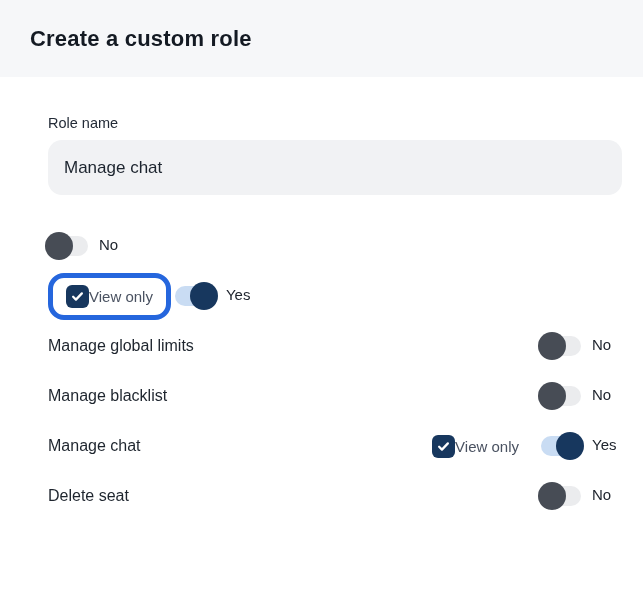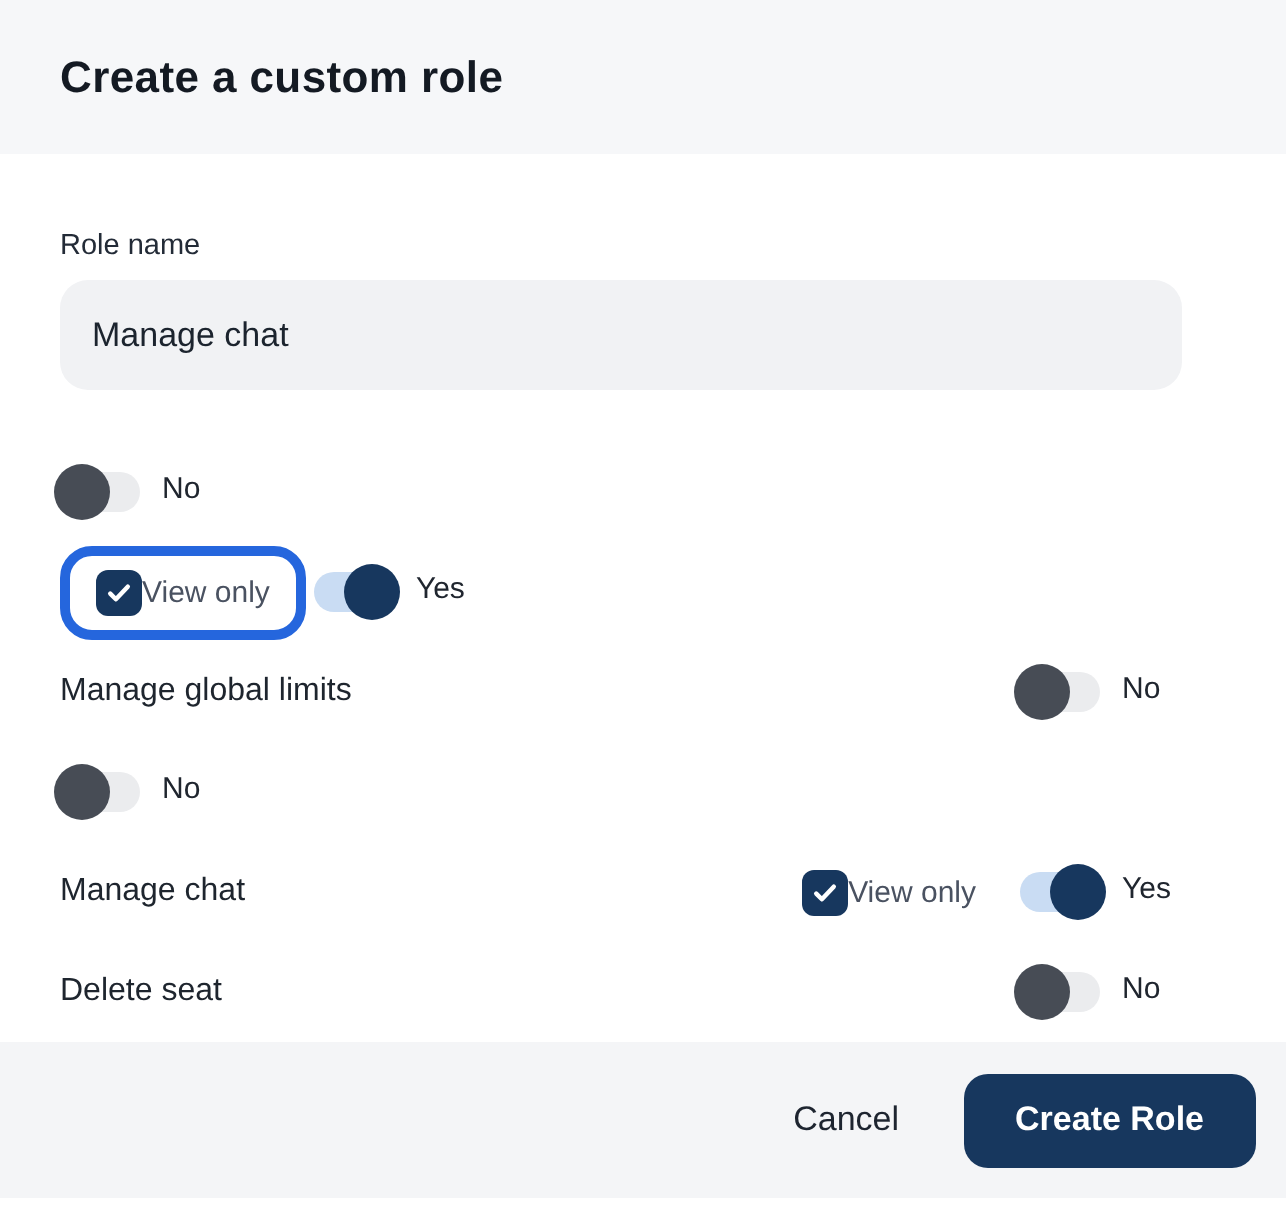--- a/index.html
+++ b/index.html
@@ -19,21 +19,22 @@
     background: var(--header-bg);
     display: flex; align-items: center;
     padding-left: 30px;
   }
   .dialog-title {
     font-size: 22px; font-weight: 700; color: #141a23;
     letter-spacing: .2px;
   }
   .dialog-body {
     flex: 1 1 auto;
-    padding: 38px 52px 0 30px;
+    padding: 38px 21px 0 30px;
+    margin-left: 18px;
   }
   .field-label {
     display: block;
     font-size: 14.5px; color: #232b37;
     margin-bottom: 9px;
   }
   .role-input {
     width: 100%; height: 55px;
     background: var(--input-bg);
     border: none; outline: none;
@@ -162,20 +163,21 @@
       <div class="toggle-group">
         <span class="toggle off">
                 <span class="knob"></span>
               </span>
         <span class="toggle-state">No</span>
       </div>
     </div>
   </div>
 
   <div class="perm-row">
+    <span class="perm-label">Manage blacklist</span>
     <div class="perm-controls">
 
       <div class="toggle-group">
         <span class="toggle off">
                 <span class="knob"></span>
               </span>
         <span class="toggle-state">No</span>
       </div>
     </div>
   </div>
@@ -208,18 +210,14 @@
         <span class="toggle off">
                 <span class="knob"></span>
               </span>
         <span class="toggle-state">No</span>
       </div>
     </div>
   </div>
 </div>
   </main>
 
-  <footer class="dialog-footer">
-    <button class="cancel-btn">Cancel</button>
-    <button class="submit-btn">Create Role</button>
-  </footer>
 
 </div>
 
 </body></html>

